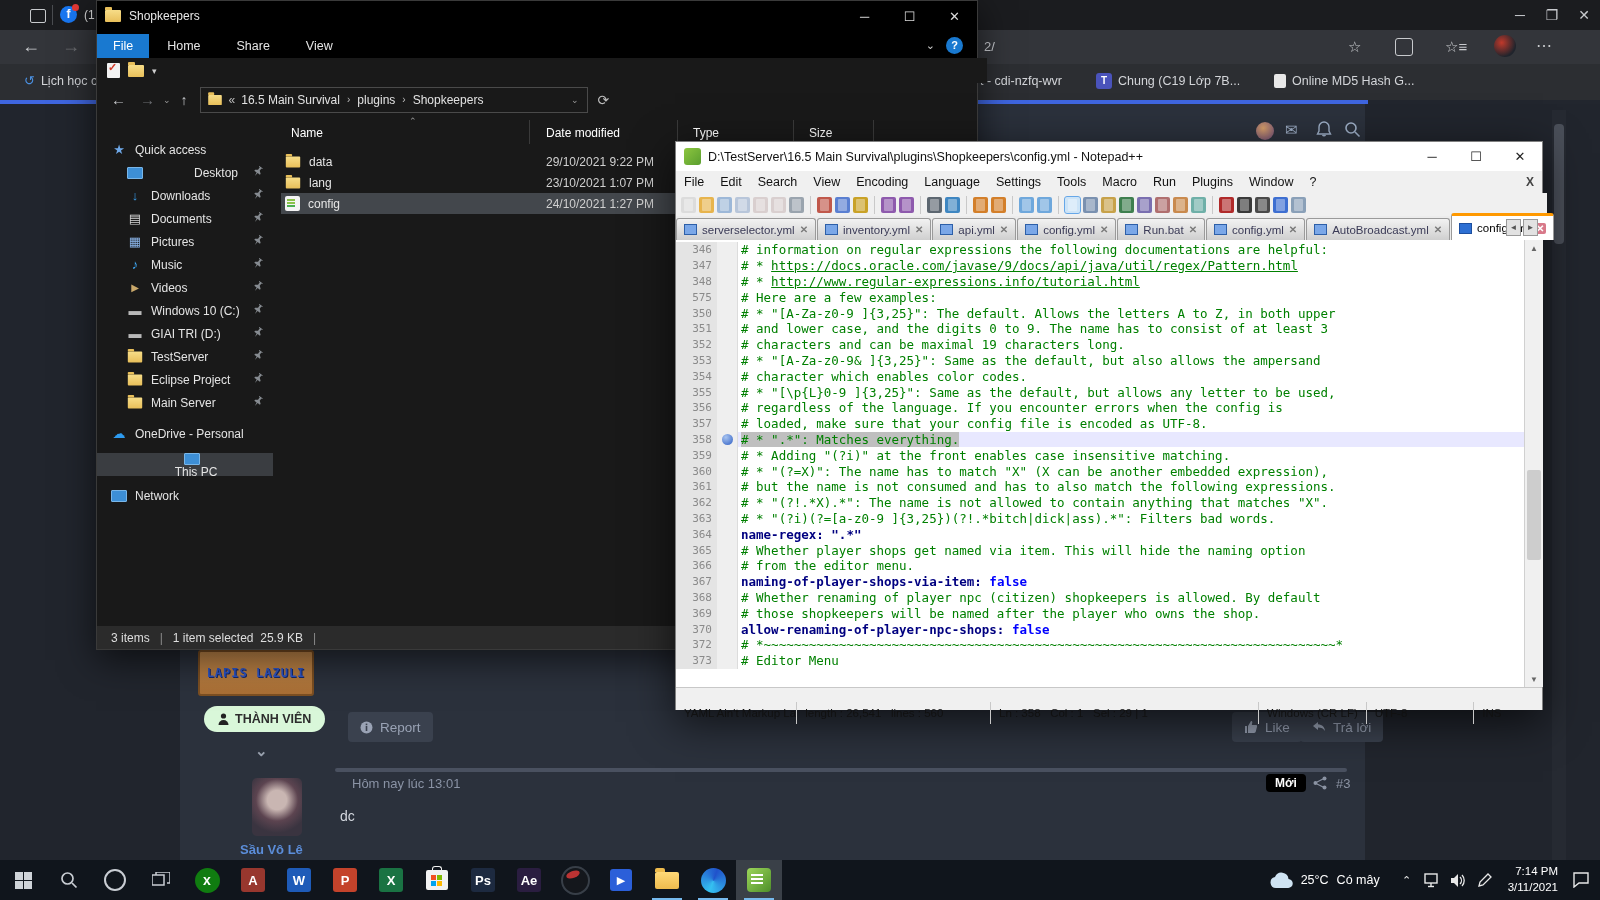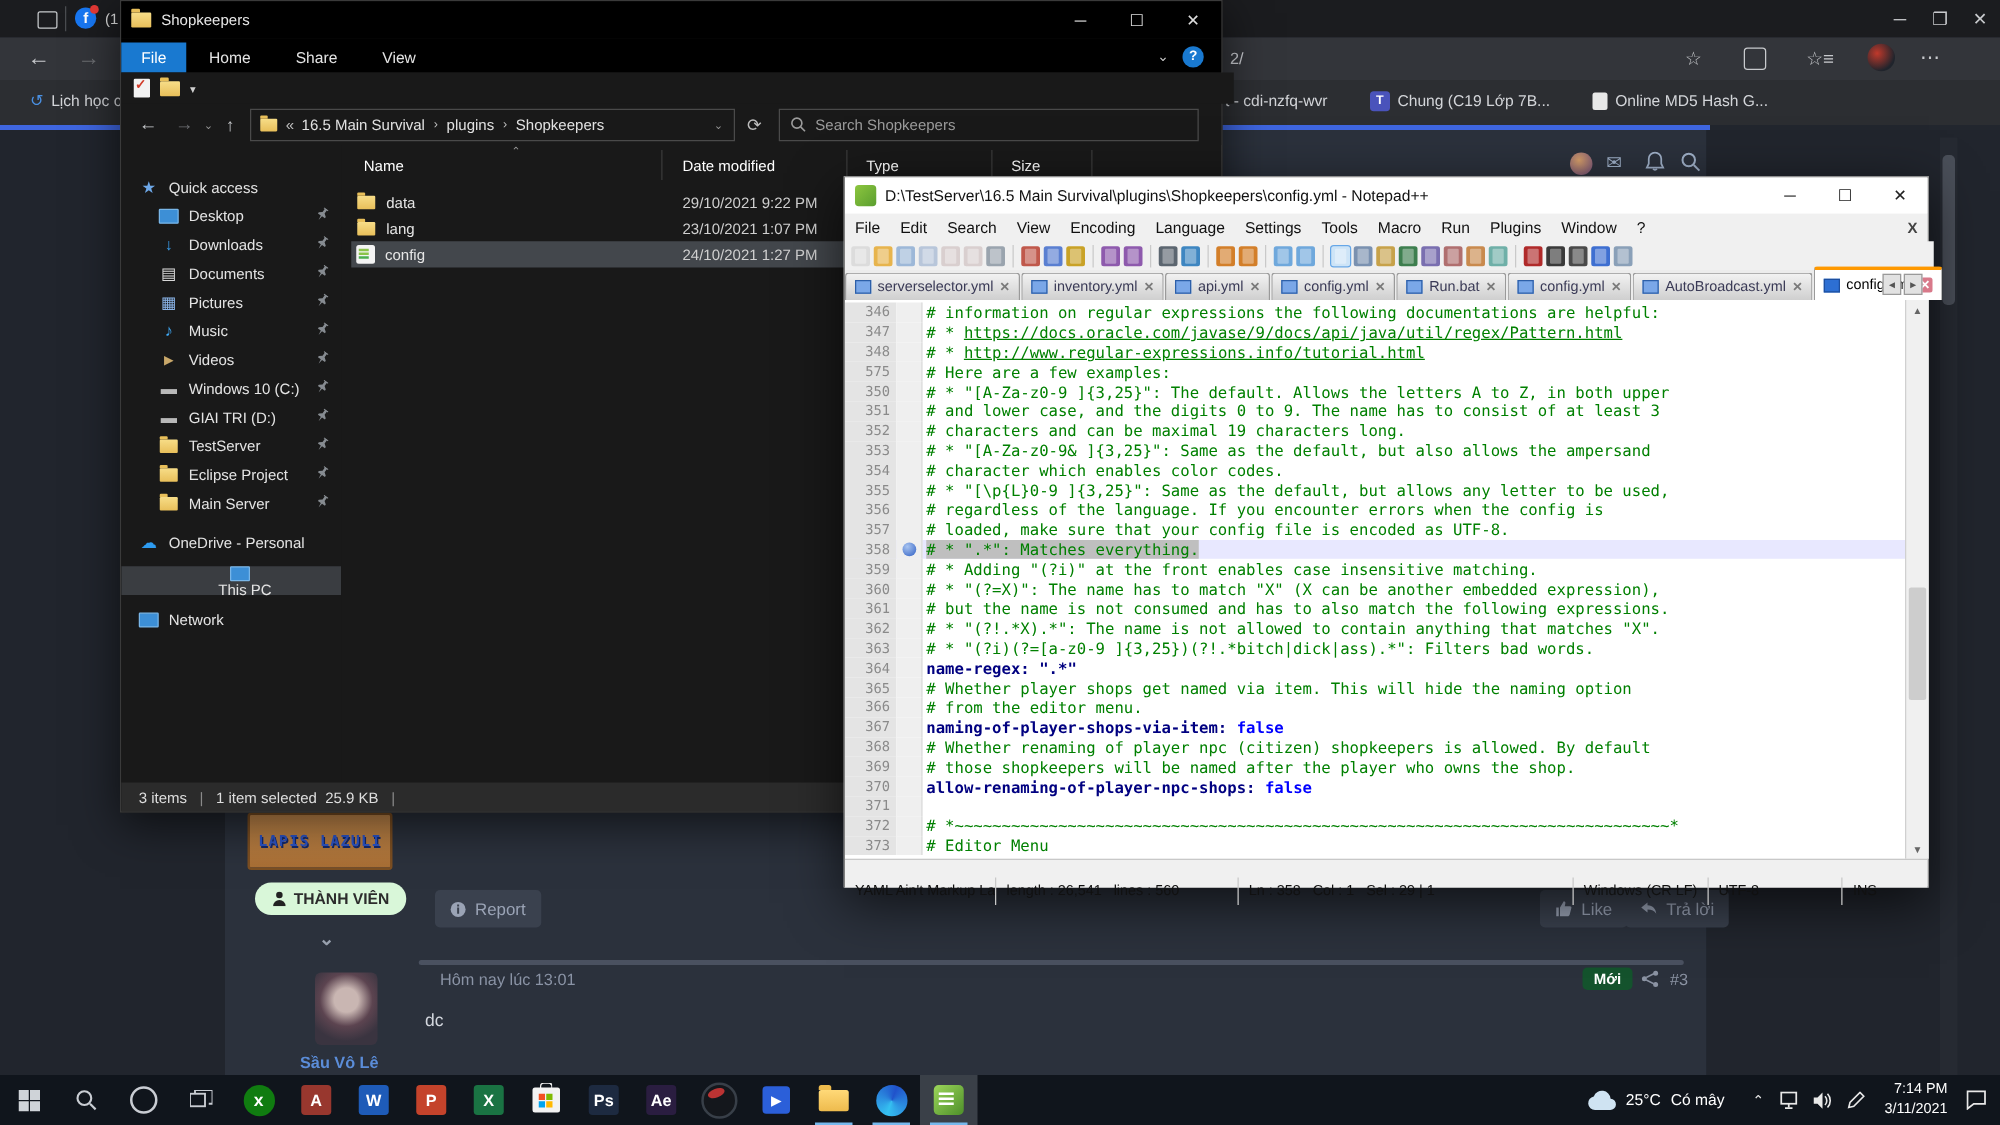--- a/index.html
+++ b/index.html
@@ -31,21 +31,21 @@
   
   .scroll-banner{width:112px;height:42px;background:linear-gradient(180deg,#c98d4e,#a96f35);
      border:2px solid #7c4f22;border-radius:3px;display:flex;align-items:center;justify-content:center;}
   .scroll-banner span{color:#2d55c8;font-weight:bold;font-size:12px;letter-spacing:1px;
      text-shadow:1px 1px 0 #142a6e;font-family:"DejaVu Sans Mono",monospace;}
   .member-pill{background:#d9f7d9;border-radius:14px;height:26px;display:flex;align-items:center;
      gap:6px;padding:0 14px;color:#2c2c2c;font-weight:bold;font-size:12.5px;}
   .forum-btn{background:#3a414e;border-radius:4px;color:#9aa3b5;font-size:13.5px;display:flex;
      align-items:center;gap:7px;padding:0 12px;height:30px;}
   .forum-divider{height:4px;border-radius:2px;background:#4a5160;}
-  .new-badge{background:#14532d;color:#fff;font-size:12px;font-weight:bold;border-radius:4px;
+  .new-badge{background:#000000;color:#fff;font-size:12px;font-weight:bold;border-radius:4px;
      padding:2px 9px;}
   .post-num{color:#8b93a3;font-size:13px;}
   .u-name{color:#5b8dd9;font-weight:bold;font-size:13px;}
   .u-time{color:#8a93a5;font-size:13px;}
   .u-msg{color:#d3d7de;font-size:14px;}
   .f-avatar{width:50px;height:58px;border-radius:5px;
      background:radial-gradient(circle at 50% 38%,#c9b6b2 22%,#5c4450 48%,#3a3440 75%);}
   .chev-down{color:#98a0ad;font-size:15px;font-weight:bold;}
   .hdr-av{width:18px;height:18px;border-radius:50%;background:radial-gradient(circle at 40% 35%,#d8a06a,#6c4a7a);}
   .f-scrollbar{left:1552px;top:110px;width:14px;height:750px;background:#262a32;}
@@ -324,34 +324,27 @@
       <span id="ex-crumbs" style="display:flex;align-items:center;margin-left:6px;">
           <span>16.5 Main Survival</span>
           <span class="crumb-sep">›</span>
           <span>plugins</span>
           <span class="crumb-sep">›</span>
           <span>Shopkeepers</span>
         </span>
       <span style="margin-left:auto;margin-right:8px;color:#9a9a9a;font-size:9px;">⌄</span>
     </div>
     <span style="color:#bdbdbd;font-size:14px;margin-left:10px;">⟳</span>
-    <div class="search-box" style="margin-left:14px;width:326px;padding-left:8px;">
-      <svg width="13" height="13" viewBox="0 0 13 13">
-          <circle cx="5.5" cy="5.5" r="4" fill="none" stroke="#9b9b9b" stroke-width="1.3"></circle>
-          <line x1="8.5" y1="8.5" x2="12" y2="12" stroke="#9b9b9b" stroke-width="1.3"></line>
-        </svg>
-      <span style="margin-left:7px;">Search Shopkeepers</span>
-    </div>
   </div>
   <div class="abs ex-side" id="ex-side" style="padding-top: 22px;">
       <div class="side-row" style="padding-left: 14px;">
         <span class="g-icon" style="color: rgb(110, 168, 232);">★</span>
         <span class="lbl">Quick access</span>
       </div>
-      <div class="side-row" style="padding-left: 30px;">
+      <div class="side-row" style="padding-left: 30px; gap: 43px;">
         <span class="g-icon">
           <div class="mini-monitor"></div>
         </span>
         <span class="lbl">Desktop</span>
         <span class="pin"><svg width="10" height="11" viewBox="0 0 10 11" style="transform:rotate(35deg)">
             <path d="M3 0h4v1H6v3l2.4 1.8V7H5.6L5 11 4.4 7H1.6V5.8L4 4V1H3z" fill="#9aa0a6"></path>
           </svg></span>
       </div>
       <div class="side-row" style="padding-left: 30px;">
         <span class="g-icon" style="color: rgb(58, 160, 240); font-weight: bold;">↓</span>
@@ -624,21 +617,20 @@
       <div class="ed-line"><div class="ed-num">361</div><div class="ed-bm"></div><div class="ed-text"><span class="sg-c"># but the name is not consumed and has to also match the following expressions.</span></div></div>
       <div class="ed-line"><div class="ed-num">362</div><div class="ed-bm"></div><div class="ed-text"><span class="sg-c"># * "(?!.*X).*": The name is not allowed to contain anything that matches "X".</span></div></div>
       <div class="ed-line"><div class="ed-num">363</div><div class="ed-bm"></div><div class="ed-text"><span class="sg-c"># * "(?i)(?=[a-z0-9 ]{3,25})(?!.*bitch|dick|ass).*": Filters bad words.</span></div></div>
       <div class="ed-line"><div class="ed-num">364</div><div class="ed-bm"></div><div class="ed-text"><span class="sg-k">name-regex:</span><span class="sg-p"> </span><span class="sg-s">".*"</span></div></div>
       <div class="ed-line"><div class="ed-num">365</div><div class="ed-bm"></div><div class="ed-text"><span class="sg-c"># Whether player shops get named via item. This will hide the naming option</span></div></div>
       <div class="ed-line"><div class="ed-num">366</div><div class="ed-bm"></div><div class="ed-text"><span class="sg-c"># from the editor menu.</span></div></div>
       <div class="ed-line"><div class="ed-num">367</div><div class="ed-bm"></div><div class="ed-text"><span class="sg-k">naming-of-player-shops-via-item:</span><span class="sg-p"> </span><span class="sg-v">false</span></div></div>
       <div class="ed-line"><div class="ed-num">368</div><div class="ed-bm"></div><div class="ed-text"><span class="sg-c"># Whether renaming of player npc (citizen) shopkeepers is allowed. By default</span></div></div>
       <div class="ed-line"><div class="ed-num">369</div><div class="ed-bm"></div><div class="ed-text"><span class="sg-c"># those shopkeepers will be named after the player who owns the shop.</span></div></div>
       <div class="ed-line"><div class="ed-num">370</div><div class="ed-bm"></div><div class="ed-text"><span class="sg-k">allow-renaming-of-player-npc-shops:</span><span class="sg-p"> </span><span class="sg-v">false</span></div></div>
-      <div class="ed-line"><div class="ed-num">371</div><div class="ed-bm"></div><div class="ed-text"></div></div>
       <div class="ed-line"><div class="ed-num">372</div><div class="ed-bm"></div><div class="ed-text"><span class="sg-c"># *~~~~~~~~~~~~~~~~~~~~~~~~~~~~~~~~~~~~~~~~~~~~~~~~~~~~~~~~~~~~~~~~~~~~~~~~~~~~*</span></div></div>
       <div class="ed-line"><div class="ed-num">373</div><div class="ed-bm"></div><div class="ed-text"><span class="sg-c"># Editor Menu</span></div></div>
     </div>
   <div class="abs npp-vscroll">
     <div class="vs-arrow" style="position:absolute;top:0;">▲</div>
     <div class="vs-thumb"></div>
     <div class="vs-arrow" style="position:absolute;bottom:0;">▼</div>
   </div>
   <div class="abs npp-status">
     <div class="st-seg" style="width:115px;">YAML Ain't Markup La</div>

